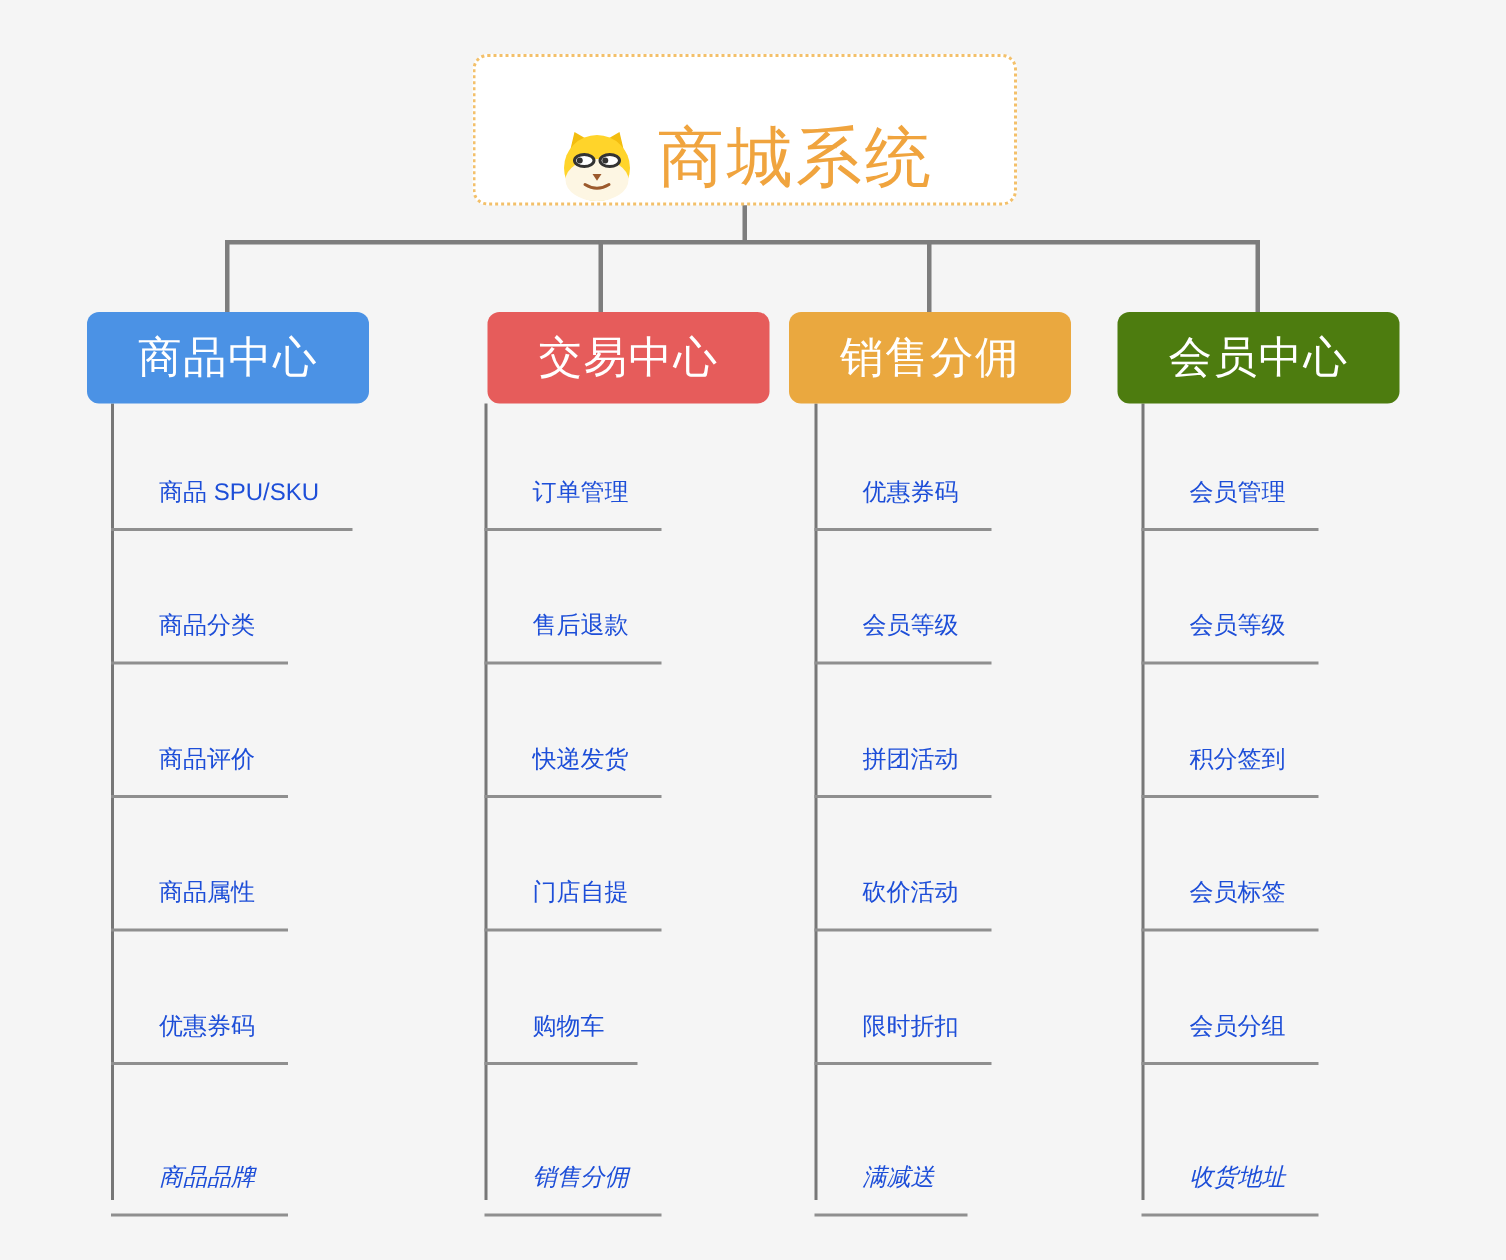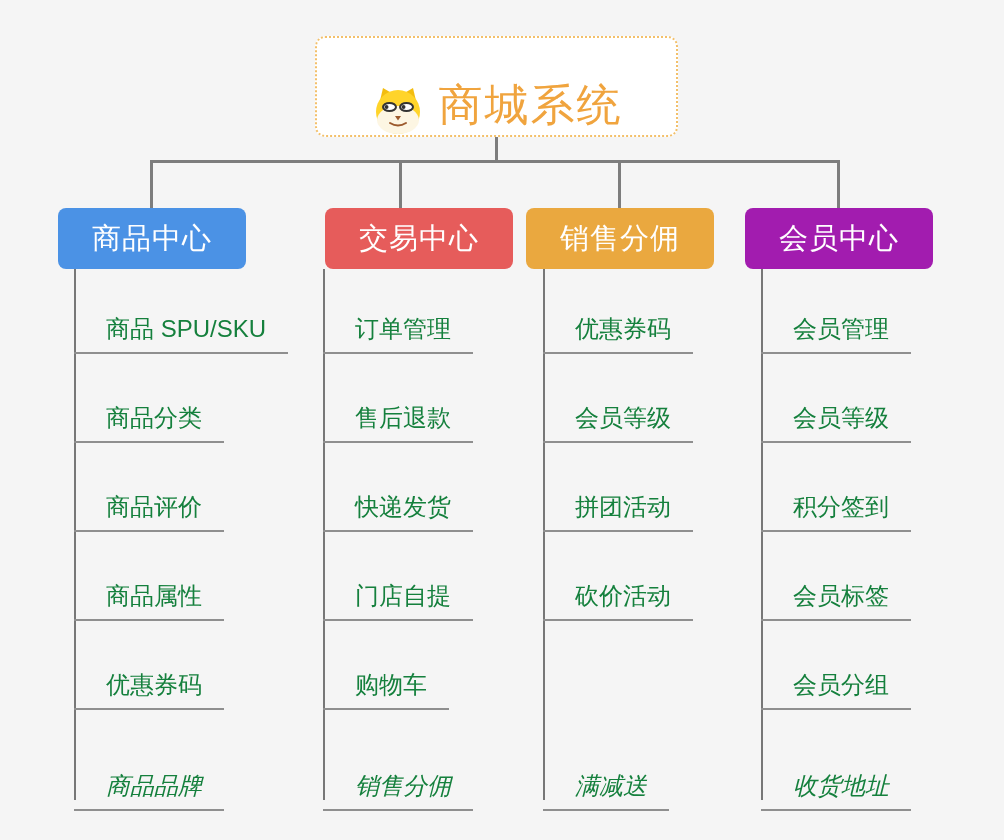--- a/index.html
+++ b/index.html
@@ -43,21 +43,21 @@
   
   .spine{position:absolute;top:269px;height:531px;width:2px;background:#777777;}
   .s0{left:74px;}
   .s1{left:323px;}
   .s2{left:543px;}
   .s3{left:761px;}
 
   
   .item{
     position:absolute;white-space:nowrap;
-    font-size:24px;color:#15803d;line-height:30px;
+    font-size:16px;color:#1d4ed8;line-height:30px;
     padding:0 22px 8px 32px;
     border-bottom:2px solid #8f8f8f;
     height:40px;box-sizing:border-box;
   }
   .c0{left:74px;}
   .c1{left:323px;}
   .c2{left:543px;}
   .c3{left:761px;}
   .r0{top:314px;}
   .r1{top:403px;}
@@ -97,40 +97,41 @@
         <path d="M24 31 h6 l-3 4.5 Z" fill="#9c5a2d"></path>
         <path d="M19 38 q8 5 16 0" stroke="#9c5a2d" stroke-width="2" fill="none" stroke-linecap="round"></path>
       </svg>
     </span>
     <span class="root-title">商城系统</span>
   </div>
 
   <div class="hdr h0" style="background-color: rgb(75, 146, 229);">商品中心</div>
   <div class="hdr h1" style="background-color: rgb(230, 92, 91);">交易中心</div>
   <div class="hdr h2" style="background-color: rgb(234, 168, 63);">销售分佣</div>
-  <div class="hdr h3" style="background-color: #a21caf;">会员中心</div>
+  <div class="hdr h3" style="background-color: #4d7c0f;">会员中心</div>
 
   <div class="item c0 r0">商品 SPU/SKU</div>
   <div class="item c0 r1">商品分类</div>
   <div class="item c0 r2">商品评价</div>
   <div class="item c0 r3">商品属性</div>
   <div class="item c0 r4">优惠券码</div>
   <div class="item c0 r5">商品品牌</div>
 
   <div class="item c1 r0">订单管理</div>
   <div class="item c1 r1">售后退款</div>
   <div class="item c1 r2">快递发货</div>
   <div class="item c1 r3">门店自提</div>
   <div class="item c1 r4">购物车</div>
   <div class="item c1 r5">销售分佣</div>
 
   <div class="item c2 r0">优惠券码</div>
   <div class="item c2 r1">会员等级</div>
   <div class="item c2 r2">拼团活动</div>
   <div class="item c2 r3">砍价活动</div>
+  <div class="item c2 r4">限时折扣</div>
   <div class="item c2 r5">满减送</div>
 
   <div class="item c3 r0">会员管理</div>
   <div class="item c3 r1">会员等级</div>
   <div class="item c3 r2">积分签到</div>
   <div class="item c3 r3">会员标签</div>
   <div class="item c3 r4">会员分组</div>
   <div class="item c3 r5">收货地址</div>
 
 </div>

